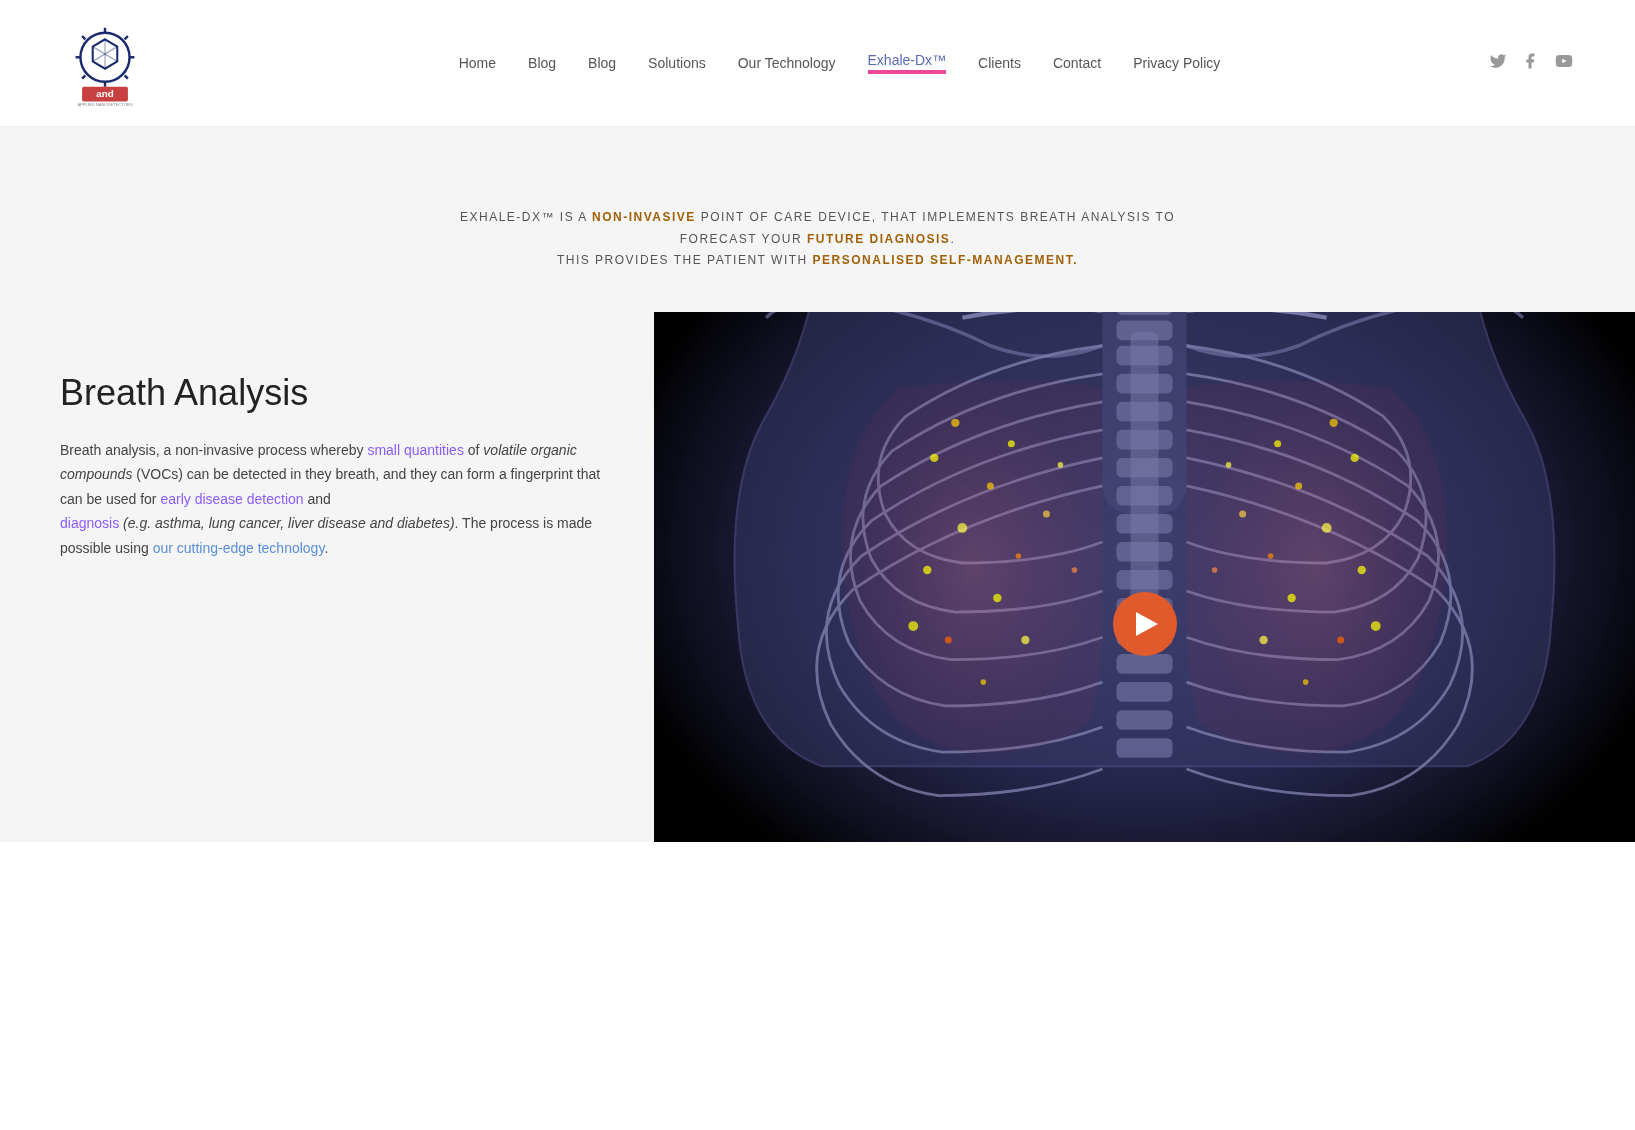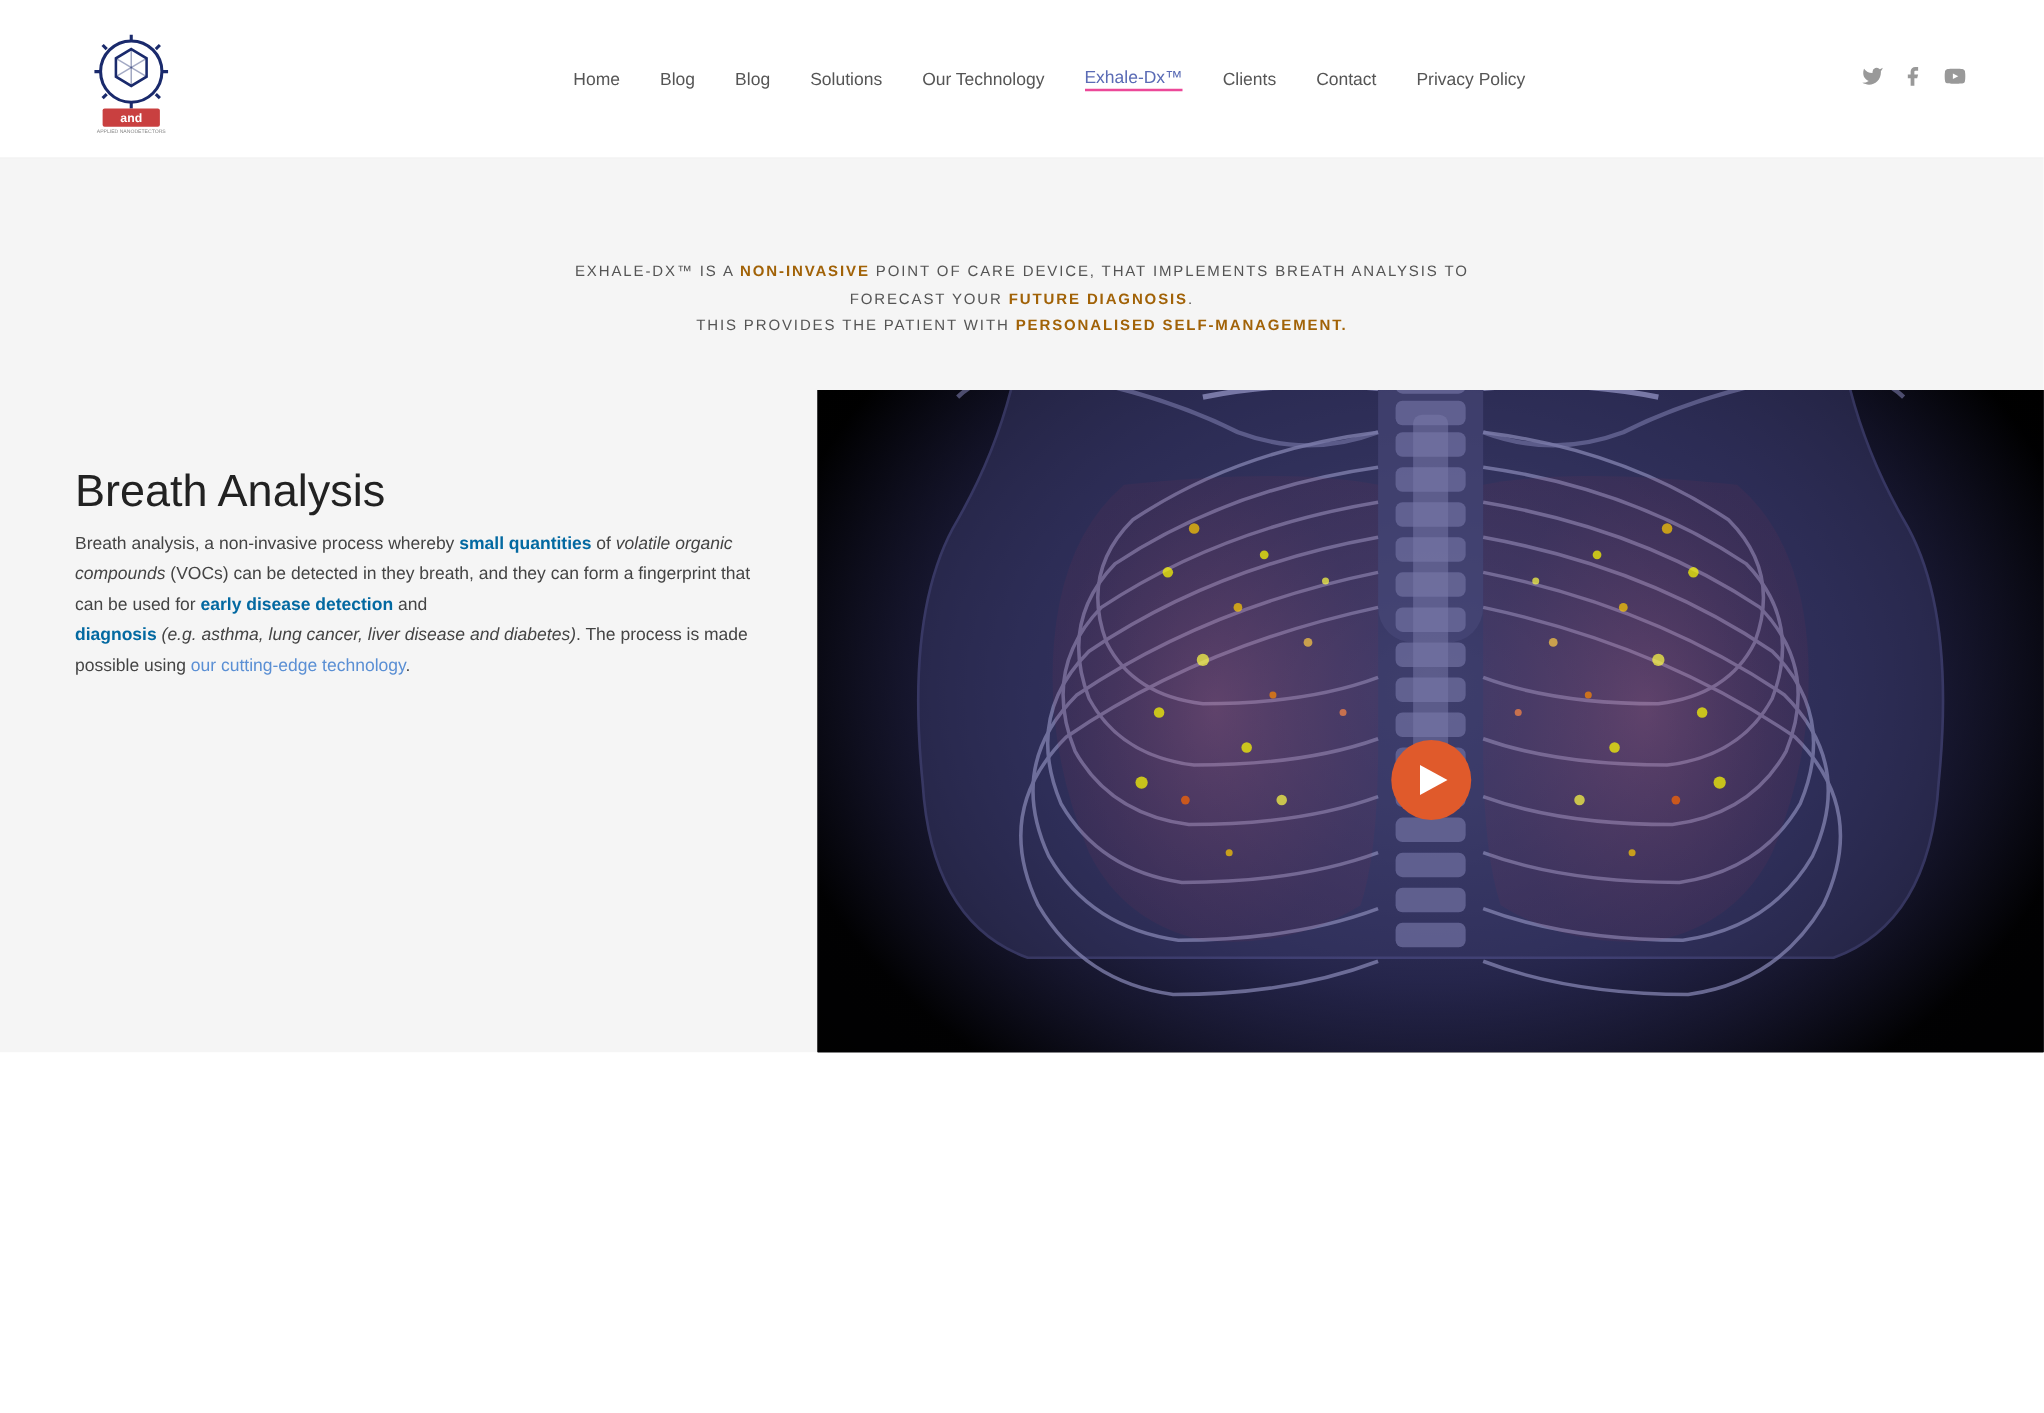--- a/index.html
+++ b/index.html
@@ -29,21 +29,21 @@
       margin-left: 40px;
     }
     nav a {
       text-decoration: none;
       color: #555;
       font-size: 14px;
       font-weight: 400;
     }
     nav a.active {
       color: #5a6bb5;
-      border-bottom: 2px solid #ec4899;
+      border-bottom: 4px solid #ec4899;
       padding-bottom: 2px;
     }
     .social-icons {
       display: flex;
       align-items: center;
       gap: 14px;
     }
     .social-icons span {
       color: #999;
       font-size: 16px;
@@ -89,30 +89,30 @@
       width: 40%;
       padding: 60px 50px 60px 60px;
       display: flex;
       flex-direction: column;
       justify-content: flex-start;
     }
     .left-panel h2 {
       font-size: 36px;
       font-weight: 300;
       color: #222;
-      margin-bottom: 8px;
+      margin-bottom: 24px;
     }
     .left-panel p {
       font-size: 14px;
       line-height: 1.75;
       color: #444;
     }
     .left-panel p strong {
-      font-weight: 700;
-      color: #0369a1;
+      font-weight: 400;
+      color: #8b5cf6;
     }
     .left-panel p em {
       font-style: italic;
     }
     .left-panel a {
       color: #5a8fd4;
       text-decoration: none;
     }
 
     

